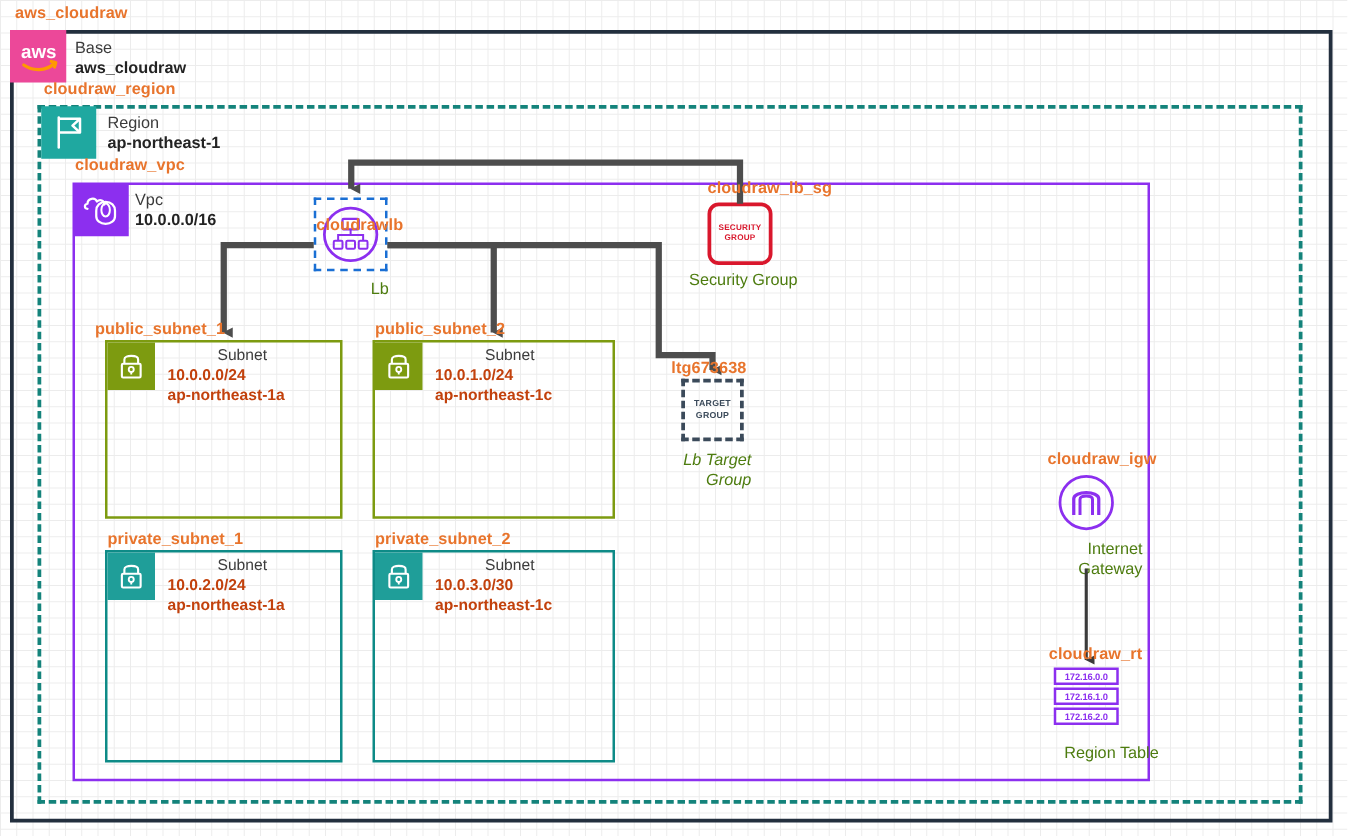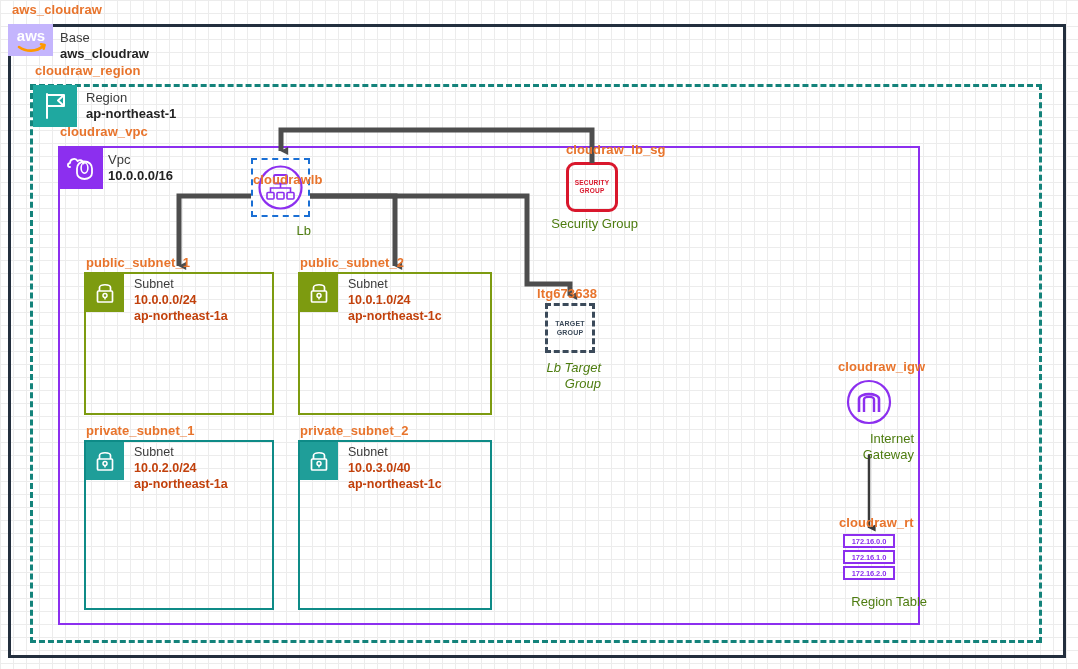--- a/index.html
+++ b/index.html
@@ -24,38 +24,38 @@
     font-weight:bold;
     font-size:13px;
     color:#e8742c;
     white-space:nowrap;
     letter-spacing:.1px;
     z-index:9;
   }
   .box{position:absolute;box-sizing:border-box;background:transparent;}
   
   #outer{left:8px;top:24px;width:1058px;height:634px;border:3px solid #232f3e;}
-  #awsbadge{position:absolute;left:8px;top:24px;width:45px;height:32px;background:#c4b5fd;
+  #awsbadge{position:absolute;left:8px;top:24px;width:45px;height:42px;background:#ec4899;
             display:flex;align-items:center;justify-content:center;}
   #awsbadge svg{display:block;}
   .hdr{position:absolute;font-size:13px;color:#333;line-height:16px;white-space:nowrap;}
   .hdr .t1{font-weight:normal;color:#3b3b3b;}
   .hdr .t2{font-weight:bold;color:#232323;}
 
   #regionbox{left:30px;top:84px;width:1012px;height:559px;border:3px dashed #14837b;}
   #regionicon{position:absolute;left:33px;top:85px;width:44px;height:42px;background:#1fa8a0;
      display:flex;align-items:center;justify-content:center;}
   #vpcbox{left:58px;top:146px;width:862px;height:479px;border:2px solid #8c2fef;}
   #vpcicon{position:absolute;left:59px;top:147px;width:44px;height:42px;background:#8c2fef;
      display:flex;align-items:center;justify-content:center;}
 
   .subnet{position:absolute;box-sizing:border-box;}
   .subnet .icon{position:absolute;left:0;top:0;width:38px;height:38px;display:flex;align-items:center;justify-content:center;}
   .subnet .txt{position:absolute;left:48px;top:2px;font-size:12.5px;line-height:16px;color:#333;white-space:nowrap;}
-  .subnet .txt .n{color:#3b3b3b;}
+  .subnet .txt .n{color:#3b3b3b;margin-left:40px;}
   .subnet .txt .b{font-weight:bold;color:#c2410c;}
 
   #pub1{left:84px;top:272px;width:190px;height:143px;border:2px solid #7d9b10;}
   #pub2{left:298px;top:272px;width:194px;height:143px;border:2px solid #7d9b10;}
   #priv1{left:84px;top:440px;width:190px;height:170px;border:2px solid #0e8b87;}
   #priv2{left:298px;top:440px;width:194px;height:170px;border:2px solid #0e8b87;}
   #pub1 .icon,#pub2 .icon{background:#7d9b10;}
   #priv1 .icon,#priv2 .icon{background:#1f9e99;}
 
   #lbbox{position:absolute;left:251px;top:158px;width:59px;height:59px;border:2px dashed #1a6fd4;box-sizing:border-box;}
@@ -174,21 +174,21 @@
 <div class="lbl" style="left:537px;top:286px;">ltg673638</div>
 <div id="tgicon">
   <span>TARGET</span>
   <span>GROUP</span>
 </div>
 <div class="capt" style="left:509px;top:360px;width:92px;font-style:italic;">
   <div>Lb Target</div>
   <div>Group</div>
 </div>
 
-<div class="lbl" style="left:86px;top:255px;text-align:right;">public_subnet_1</div>
+<div class="lbl" style="left:76px;top:255px;text-align:right;">public_subnet_1</div>
 <div class="subnet" id="pub1">
   <div class="icon">
     <svg width="24" height="26" viewBox="0 0 24 26">
       <path d="M6.5,11 L6.5,7.5 C6.5,3.8 17.5,3.8 17.5,7.5 L17.5,11" stroke="#ffffff" stroke-width="1.7" fill="none"></path>
       <rect x="4.5" y="11" width="15" height="11" rx="1" stroke="#ffffff" stroke-width="1.7" fill="none"></rect>
       <circle cx="12" cy="15.5" r="2" stroke="#ffffff" stroke-width="1.5" fill="none"></circle>
       <path d="M12,17.5 L12,19.5" stroke="#ffffff" stroke-width="1.5"></path>
     </svg>
   </div>
   <div class="txt">
@@ -237,21 +237,21 @@
   <div class="icon">
     <svg width="24" height="26" viewBox="0 0 24 26">
       <path d="M6.5,11 L6.5,7.5 C6.5,3.8 17.5,3.8 17.5,7.5 L17.5,11" stroke="#ffffff" stroke-width="1.7" fill="none"></path>
       <rect x="4.5" y="11" width="15" height="11" rx="1" stroke="#ffffff" stroke-width="1.7" fill="none"></rect>
       <circle cx="12" cy="15.5" r="2" stroke="#ffffff" stroke-width="1.5" fill="none"></circle>
       <path d="M12,17.5 L12,19.5" stroke="#ffffff" stroke-width="1.5"></path>
     </svg>
   </div>
   <div class="txt">
     <div class="n">Subnet</div>
-    <div class="b">10.0.3.0/40</div>
+    <div class="b">10.0.3.0/30</div>
     <div class="b">ap-northeast-1c</div>
   </div>
 </div>
 
 <div class="lbl" style="left:838px;top:359px;">cloudraw_igw</div>
 <div id="igwicon">
   <svg width="48" height="48" viewBox="0 0 48 48">
     <circle cx="24" cy="24" r="21" stroke="#8c2fef" stroke-width="2.2" fill="none"></circle>
     <path d="M14,34 L14,21 C14,14.5 34,14.5 34,21 L34,34" stroke="#8c2fef" stroke-width="2.6" fill="none"></path>
     <path d="M19,34 L19,21.5 C19,18 29,18 29,21.5 L29,34" stroke="#8c2fef" stroke-width="2.4" fill="none"></path>

